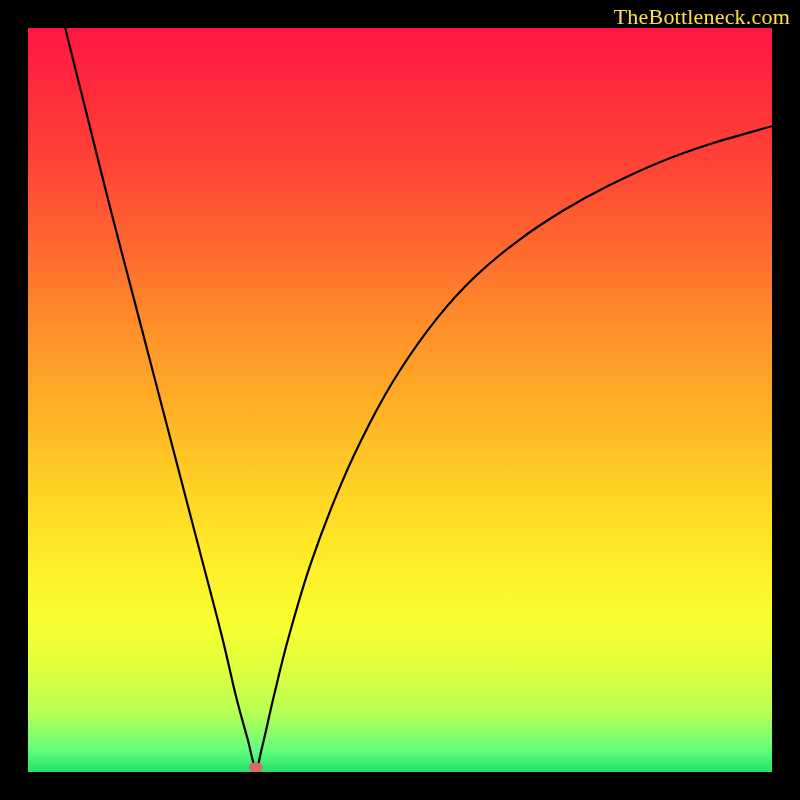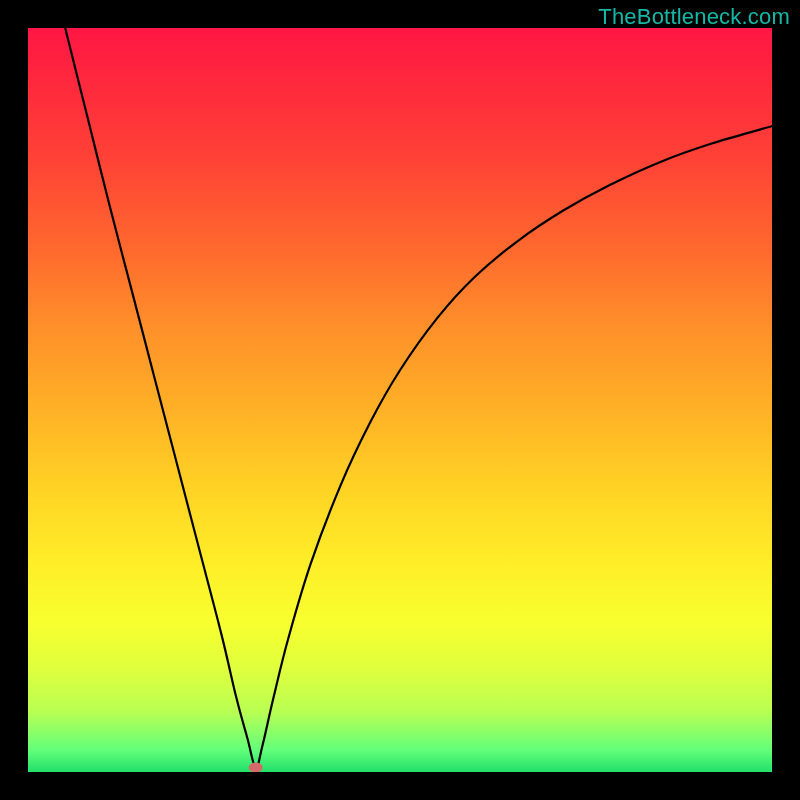--- a/index.html
+++ b/index.html
@@ -28,23 +28,23 @@
       #f7ff2f 80%,
       #e0ff3d 86%,
       #b8ff54 92%,
       #63ff7a 97%,
       #22e06a 100%);
   }
   .watermark {
     position: absolute;
     top: 4px;
     right: 10px;
-    font-family: Liberation Sans, sans-serif;
+    font-family: Liberation Serif, serif;
     font-size: 22px;
-    color: #14b8a6;
+    color: #fde047;
     letter-spacing: 0.2px;
   }
   svg.curve {
     position: absolute;
     left: 0; top: 0;
     width: 744px; height: 744px;
   }
 </style>
 </head>
 <body>

